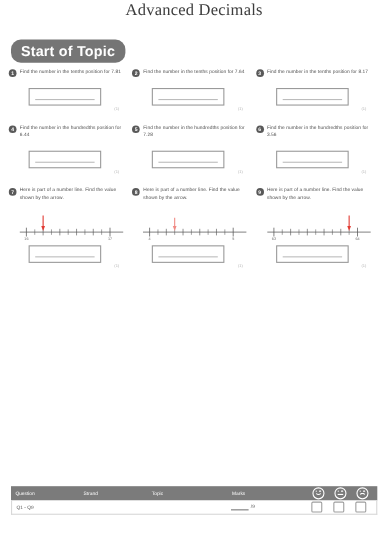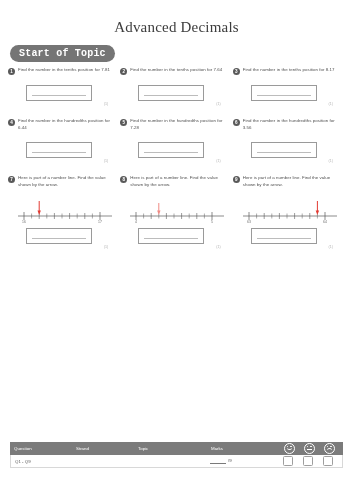--- a/index.html
+++ b/index.html
@@ -17,36 +17,37 @@
   }
 
   
   .page-title {
     text-align: center;
     font-family: "Liberation Serif", serif;
     font-size: 15px;
     font-weight: normal;
     color: #3d3d3d;
     margin: 0;
-    padding-top: 19px;
+    padding-top: 2px;
     letter-spacing: 0.2px;
   }
   .badge-row {
     padding: 6px 0 0 10px;
   }
   .badge {
     display: inline-block;
     background: #757575;
     color: #ffffff;
-    font-family: Liberation Mono, monospace;
-    font-size: 10px;
+    font-family: Liberation Sans, sans-serif;
+    font-size: 13px;
     font-weight: bold;
     padding: 3px 9px 3px 9px;
     border-radius: 9px;
     letter-spacing: 0.2px;
+    margin-top: 11px;
   }
 
   
   .sheet {
     padding: 5px 8px 0 8px;
   }
   .q-row {
     display: flex;
     width: 100%;
   }

